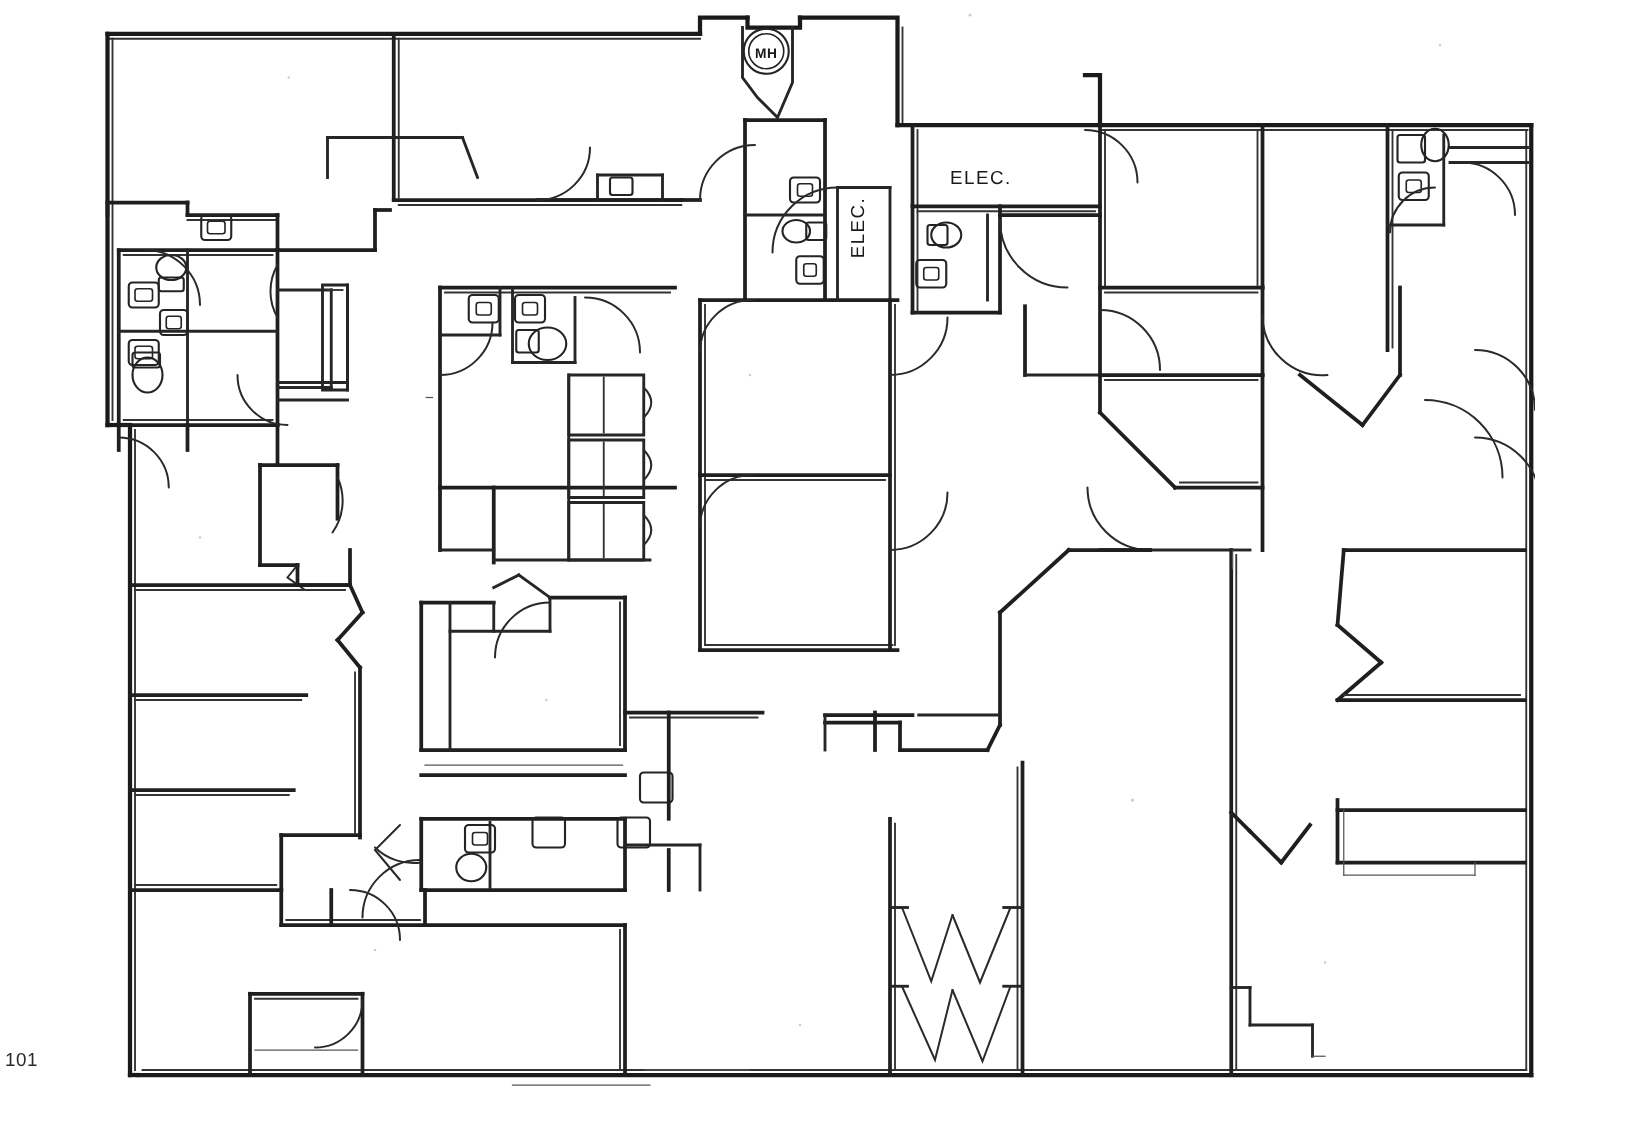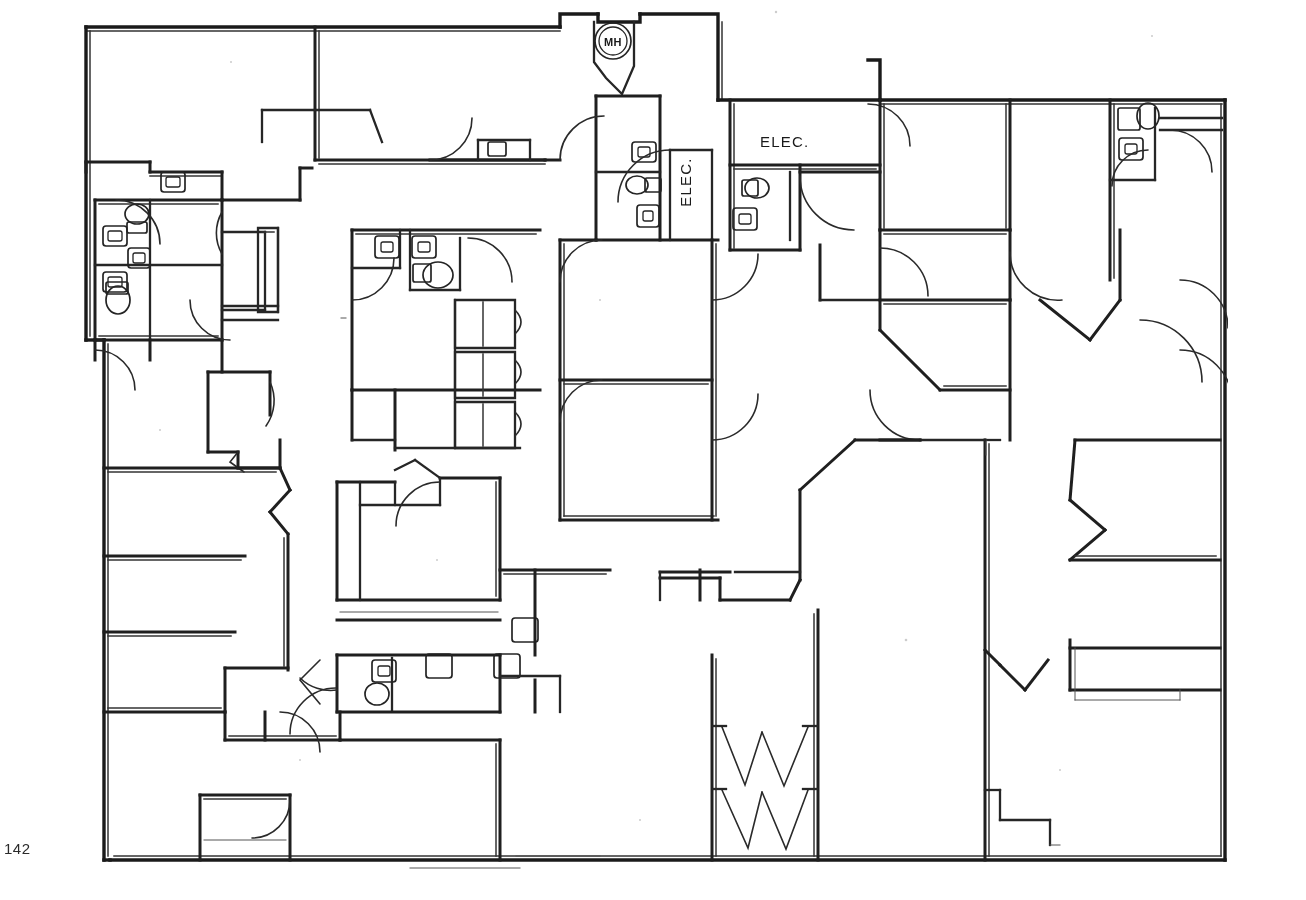--- a/index.html
+++ b/index.html
@@ -510,15 +510,15 @@
       <circle class="speck" cx="906" cy="640" r="1.3"></circle>
       <circle class="speck" cx="640" cy="820" r="1"></circle>
       <circle class="speck" cx="300" cy="760" r="1"></circle>
       <circle class="speck" cx="1060" cy="770" r="1"></circle>
       <circle class="speck" cx="160" cy="430" r="1"></circle>
       <circle class="speck" cx="600" cy="300" r="1"></circle>
     </g>
 
   </svg>
 
-  <div class="page-number">142</div>
+  <div class="page-number">101</div>
 
 </div>
 
 </body></html>

